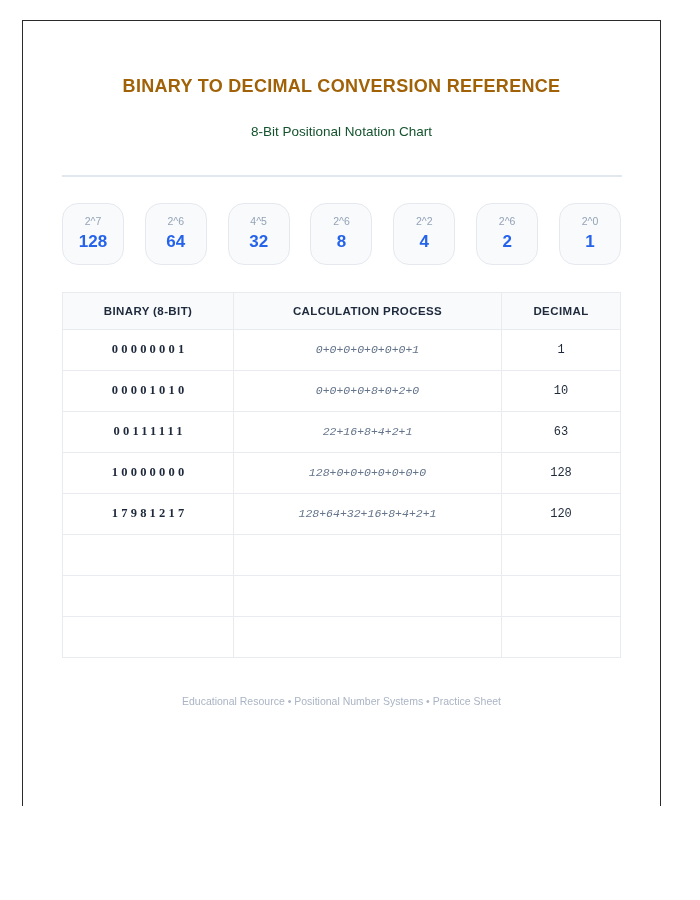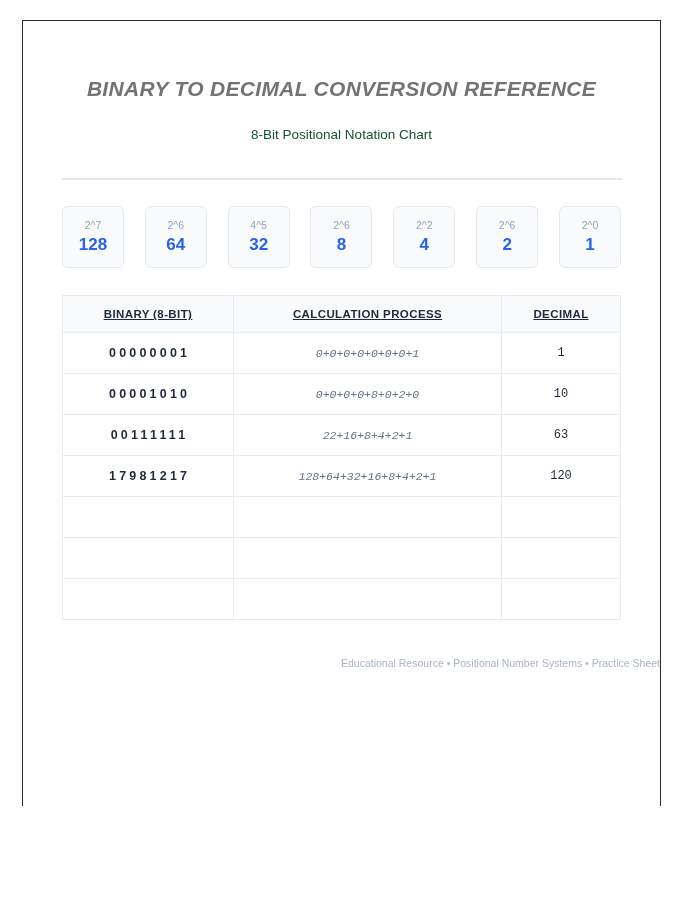--- a/index.html
+++ b/index.html
@@ -28,27 +28,26 @@
     border-bottom: none;
     box-sizing: border-box;
   }
 
   
   .doc-header {
     padding-top: 55px;
     text-align: center;
   }
   .doc-title {
-    font-size: 21px;
-    font-weight: bold;
-    color: #737373;
+    font-size: 18px;
+    font-weight: bold;
+    color: #a16207;
     letter-spacing: 0.3px;
     margin: 0;
     line-height: 1.2;
-    font-style: italic;
   }
   .doc-subtitle {
     font-size: 13.5px;
     color: #14532d;
     margin: 0;
     padding-top: 26px;
     font-weight: normal;
   }
   .header-rule {
     margin: 36px auto 0 auto;
@@ -61,21 +60,21 @@
   .power-row {
     display: flex;
     justify-content: space-between;
     margin: 26px 39px 0 39px;
   }
   .power-box {
     width: 62px;
     height: 62px;
     background: #f9fafb;
     border: 1px solid #e5e9ef;
-    border-radius: 6px;
+    border-radius: 16px;
     box-sizing: border-box;
     display: flex;
     flex-direction: column;
     align-items: center;
     justify-content: center;
   }
   .power-exp {
     font-size: 10.5px;
     color: #94a3b8;
     line-height: 1.1;
@@ -102,34 +101,33 @@
   }
   .conv-table thead th {
     background: #f8fafc;
     height: 37px;
     font-size: 11.5px;
     font-weight: bold;
     color: #1e293b;
     letter-spacing: 0.4px;
     text-align: center;
     padding: 0;
-    text-decoration: underline;
   }
   .col-binary  { width: 171px; }
   .col-calc    { width: 268px; }
   .col-decimal { width: 119px; }
 
   .conv-table tbody td {
     height: 41px;
     padding: 0;
     text-align: center;
     vertical-align: middle;
   }
   .cell-binary {
-    font-family: Liberation Sans, sans-serif;
+    font-family: Liberation Serif, serif;
     font-size: 12.5px;
     font-weight: bold;
     color: #1e293b;
     letter-spacing: 3.2px;
     text-indent: 3.2px;
   }
   .cell-calc {
     font-family: "Liberation Mono", monospace;
     font-size: 11.5px;
     font-style: italic;
@@ -138,21 +136,21 @@
   .cell-decimal {
     font-family: "Liberation Mono", monospace;
     font-size: 12px;
     color: #1e293b;
   }
   .row-empty td { height: 41px; }
 
   
   .doc-footer {
     margin-top: 37px;
-    text-align: right;
+    text-align: center;
     font-size: 10.5px;
     color: #aab4c4;
   }
 </style>
 </head>
 <body>
 
 <div class="sheet">
 
   <div class="doc-header">
@@ -210,20 +208,25 @@
         <td class="cell-binary">00001010</td>
         <td class="cell-calc">0+0+0+0+8+0+2+0</td>
         <td class="cell-decimal">10</td>
       </tr>
       <tr>
         <td class="cell-binary">00111111</td>
         <td class="cell-calc">22+16+8+4+2+1</td>
         <td class="cell-decimal">63</td>
       </tr>
       <tr>
+        <td class="cell-binary">10000000</td>
+        <td class="cell-calc">128+0+0+0+0+0+0+0</td>
+        <td class="cell-decimal">128</td>
+      </tr>
+      <tr>
         <td class="cell-binary">17981217</td>
         <td class="cell-calc">128+64+32+16+8+4+2+1</td>
         <td class="cell-decimal">120</td>
       </tr>
       <tr class="row-empty">
         <td class="cell-binary"></td>
         <td class="cell-calc"></td>
         <td class="cell-decimal"></td>
       </tr>
       <tr class="row-empty">

